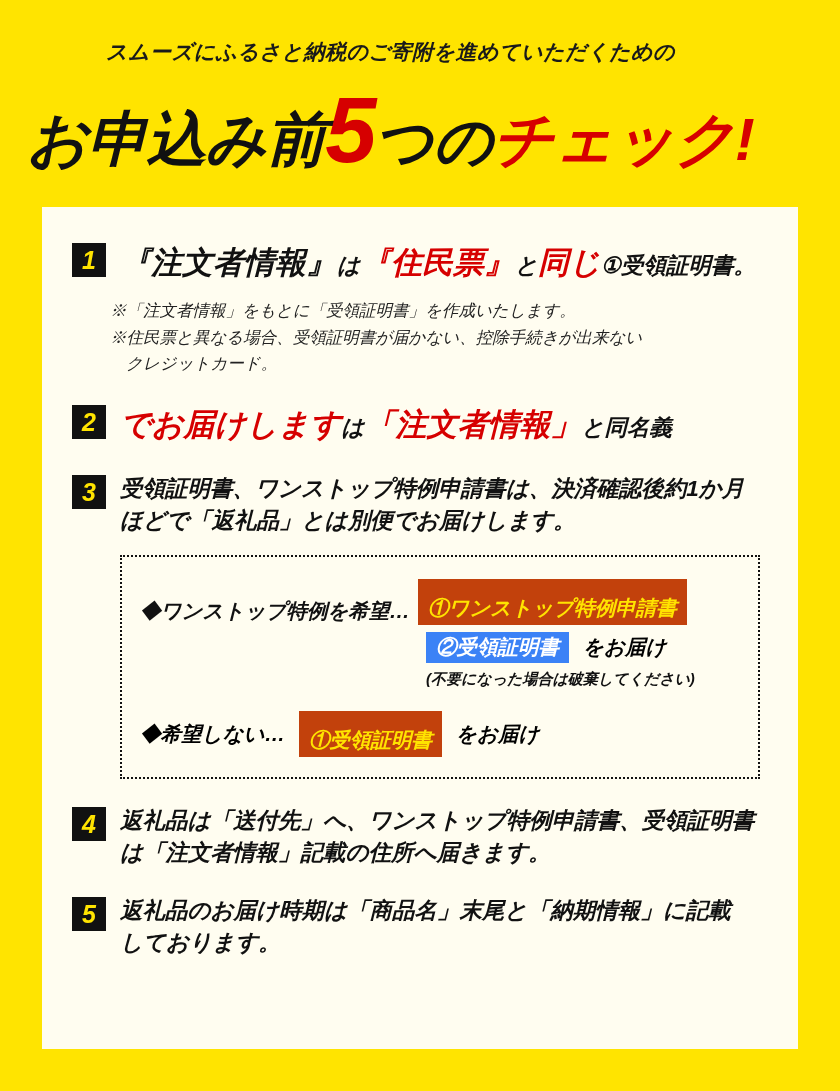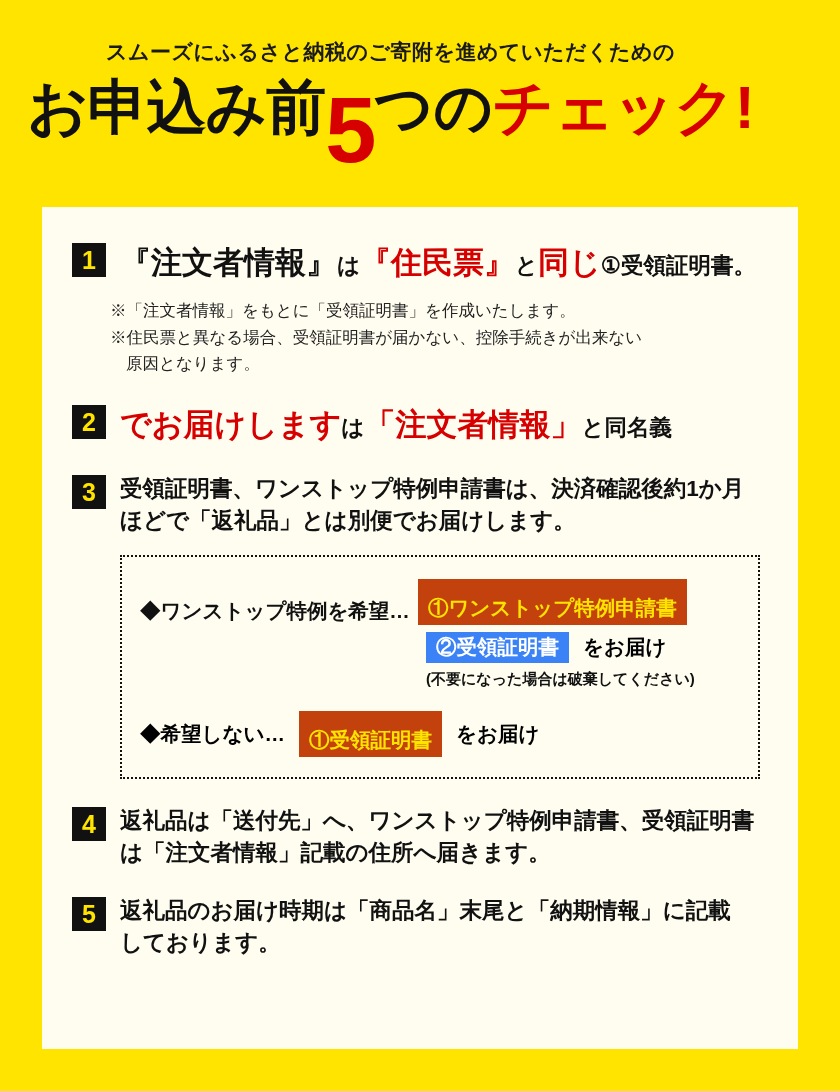--- a/index.html
+++ b/index.html
@@ -11,37 +11,38 @@
     height: 1091px;
     background: #ffe400;
     font-family: "Liberation Sans", sans-serif;
     overflow: hidden;
   }
   .page {
     position: relative;
     width: 781px;
     height: 1091px;
     box-sizing: border-box;
+    font-style: italic;
   }
 
   
   .header {
     padding-top: 38px;
     text-align: center;
   }
   .subtitle {
     font-size: 21px;
     font-weight: bold;
     color: #1a1a1a;
     letter-spacing: 0.5px;
   }
   .maintitle {
     margin-top: 12px;
     display: flex;
-    align-items: flex-start;
+    align-items: flex-end;
     justify-content: center;
     font-weight: bold;
     line-height: 1;
     white-space: nowrap;
   }
   .mt-black {
     font-size: 60px;
     color: #111111;
     letter-spacing: -1px;
   }
@@ -190,21 +191,21 @@
 
     <div class="row">
       <div class="num">1</div>
       <div class="body">
         <span class="red lg" style="color:#111111">『注文者情報』</span><span>は</span><span class="red lg">『住民票』</span><span>と</span><span class="red lg">同じ</span><span>①受領証明書。</span>
       </div>
     </div>
     <div class="note">
       <div>※「注文者情報」をもとに「受領証明書」を作成いたします。</div>
       <div><span>※住民票と異なる場合、受領証明書が届かない、控除手続きが出来ない</span></div>
-      <span class="indent">原因となります。</span>
+      <span class="indent">クレジットカード。</span>
     </div>
 
     <div class="row block">
       <div class="num">2</div>
       <div class="body">
         <div>
           <span class="red lg">でお届けします</span><span>は</span><span class="red lg">「注文者情報」</span><span>と同名義</span>
         </div>
       </div>
     </div>

